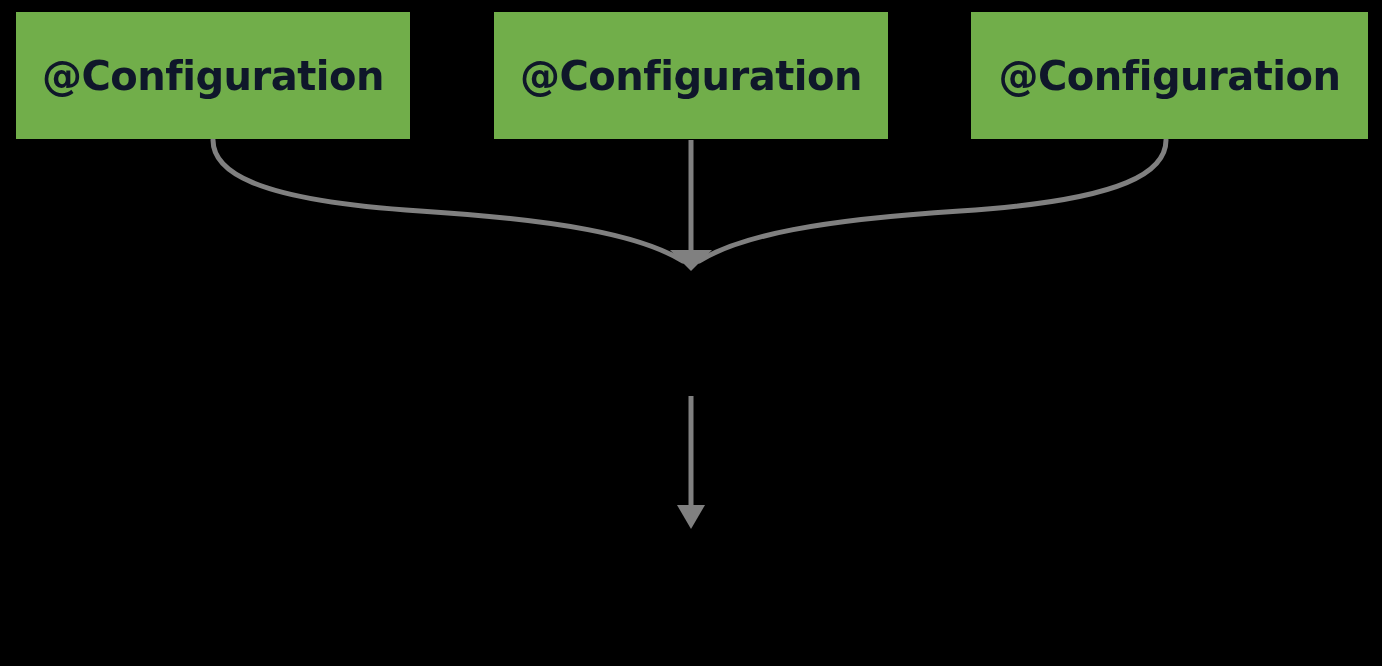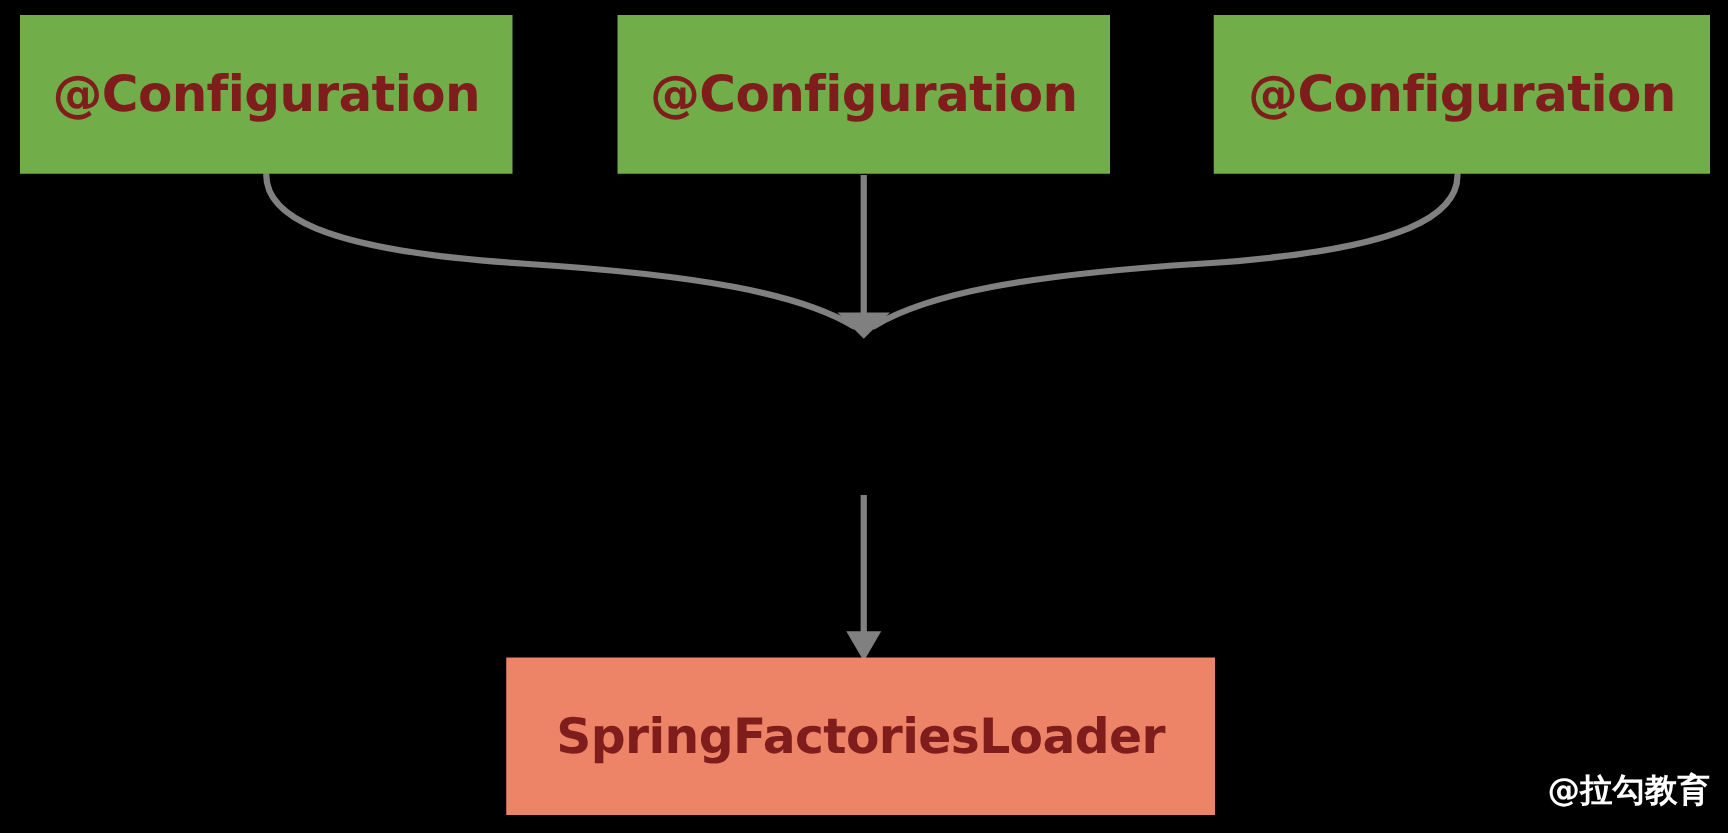--- a/index.html
+++ b/index.html
@@ -16,21 +16,21 @@
     height: 666px;
     background: #000000;
     overflow: hidden;
   }
   .node {
     position: absolute;
     display: flex;
     align-items: center;
     justify-content: center;
     box-sizing: border-box;
-    color: #7f1d1d;
+    color: #0f172a;
     font-weight: bold;
     letter-spacing: -0.5px;
     text-align: left;
     line-height: 1;
     white-space: nowrap;
   }
   .node-green {
     background: #71AE4A;
     font-size: 40px;
   }
@@ -82,17 +82,15 @@
     <polygon points="691,529 677,505 705,505" fill="#808080"></polygon>
   </svg>
 
   <div id="cfg1" class="node node-green">@Configuration</div>
 
   <div id="cfg2" class="node node-green">@Configuration</div>
 
   <div id="cfg3" class="node node-green">@Configuration</div>
 
 
-  <div id="loader" class="node node-orange">SpringFactoriesLoader</div>
 
-  <div class="watermark">@拉勾教育</div>
 
 </div>
 
 </body></html>

